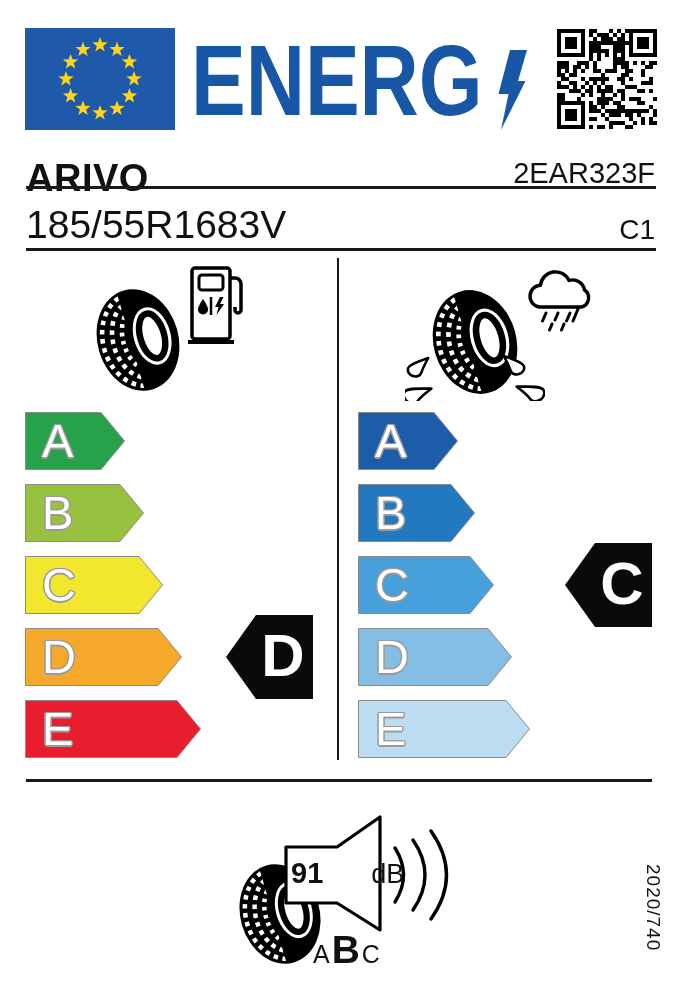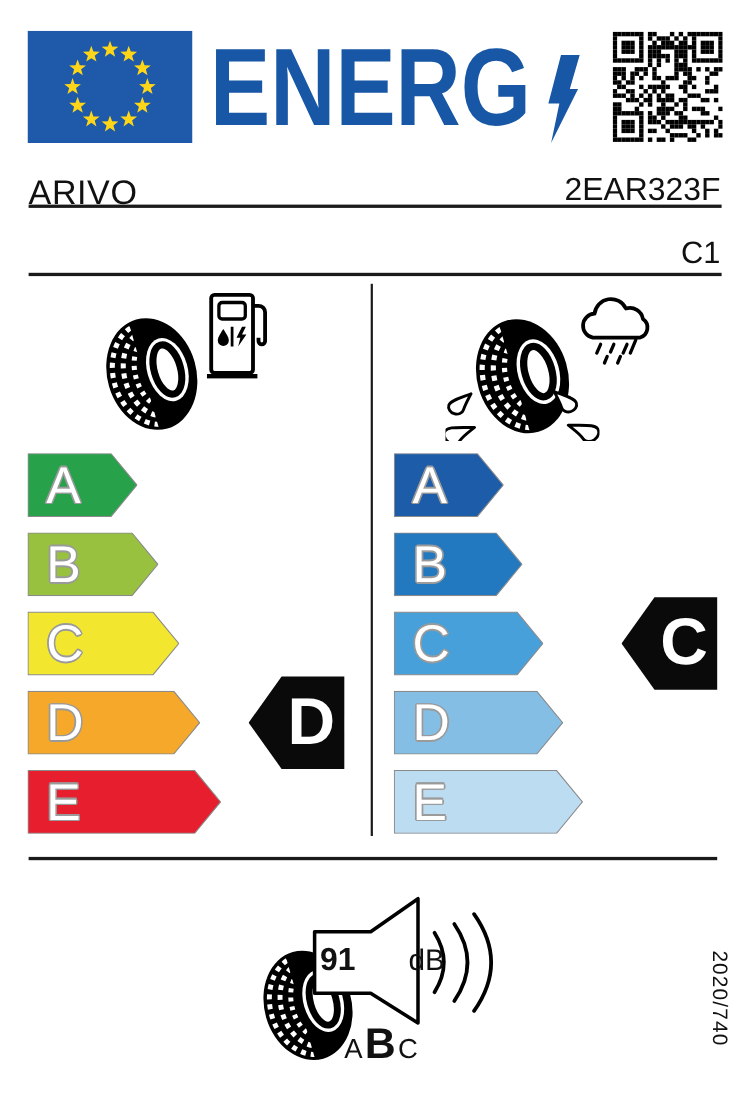--- a/index.html
+++ b/index.html
@@ -3,21 +3,21 @@
 <meta charset="utf-8">
 <style>
   html,body{margin:0;padding:0;background:#fff;}
   .label{position:relative;width:681px;height:1000px;background:#fff;overflow:hidden;
          font-family:"Liberation Sans",sans-serif;color:#111;}
   .abs{position:absolute;}
   
   .logo-text{position:absolute;left:191px;top:30px;font-size:100px;font-weight:700;
              letter-spacing:0px;transform:scaleX(.82);transform-origin:left top;line-height:1;}
   
-  .brand{position:absolute;left:26px;top:157px;font-size:31px;font-weight:400;letter-spacing:.5px;}
+  .brand{position:absolute;left:26px;top:157px;font-size:38px;font-weight:700;letter-spacing:.5px;}
   .model{position:absolute;right:26px;top:157px;font-size:29px;}
   .size{position:absolute;left:26px;top:203px;font-size:39px;}
   .tclass{position:absolute;right:26px;top:214px;font-size:28px;}
   .rule{position:absolute;left:26px;width:630px;height:3px;background:#1a1a1a;}
   .divider{position:absolute;left:337px;top:258px;width:2px;height:502px;background:#1a1a1a;}
   
   .scale{position:absolute;width:220px;height:350px;}
   .bar{position:absolute;left:0;height:58px;}
   .bar-letter{position:absolute;left:17px;top:3px;font-size:47px;line-height:52px;color:#fff;
               text-shadow:-1.5px 0 #9a9a9a,1.5px 0 #9a9a9a,0 -1.5px #9a9a9a,0 1.5px #9a9a9a,
@@ -385,20 +385,21 @@
       <rect x="44" y="96" width="4" height="4" fill="#000"></rect>
       <rect x="52" y="96" width="4" height="4" fill="#000"></rect>
       <rect x="68" y="96" width="4" height="4" fill="#000"></rect>
       <rect x="72" y="96" width="4" height="4" fill="#000"></rect>
     </svg>
 
   <div class="brand">ARIVO</div>
   <div class="model">2EAR323F</div>
   <div class="rule" style="top:186px;"></div>
 
+  <div class="size">185/55R1683V</div>
   <div class="tclass">C1</div>
   <div class="rule" style="top:248px;"></div>
 
   <div class="divider"></div>
 
   <svg class="abs" style="left:92px;top:281px;" width="92" height="118" viewBox="0 0 100 120">
     <g transform="rotate(-16 50 60)">
       <ellipse cx="50" cy="60" rx="44" ry="56" fill="#000"></ellipse>
       <clipPath id="clipL1">
           <rect x="0" y="0" width="42" height="120"></rect>

